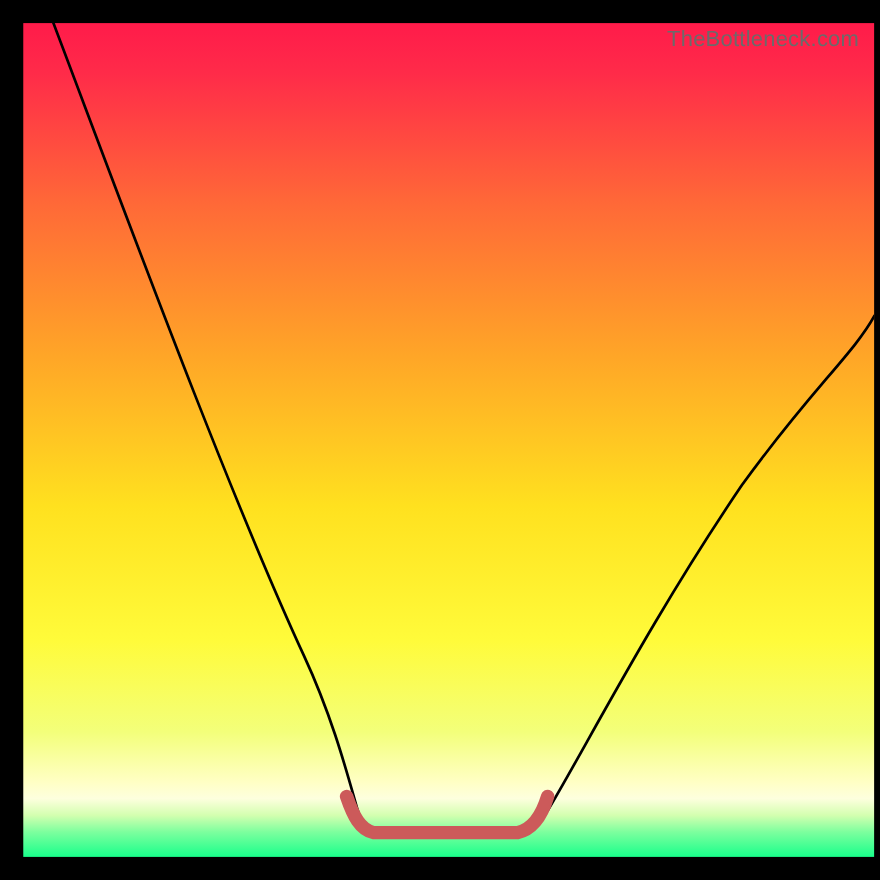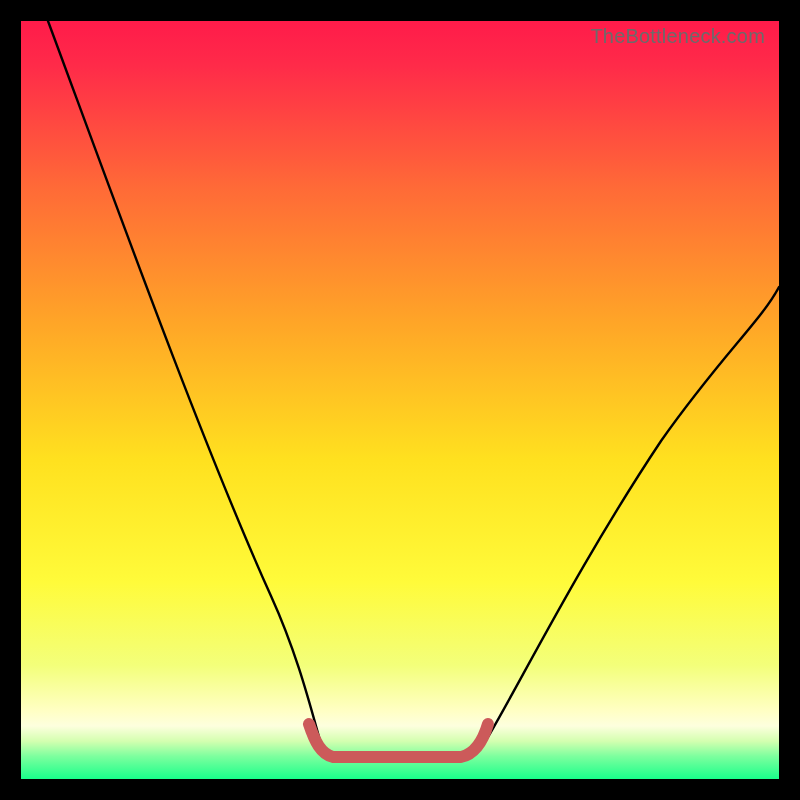--- a/index.html
+++ b/index.html
@@ -19,20 +19,21 @@
     height: 800px;
     background: #000;
   }
   .plot-area {
     position: absolute;
     left: 21px;
     top: 21px;
     width: 758px;
     height: 758px;
     overflow: hidden;
+    padding-left: 16px;
   }
   .gradient {
     position: absolute;
     inset: 0;
     width: 100%;
     height: 100%;
   }
   .watermark {
     position: absolute;
     top: 4px;

